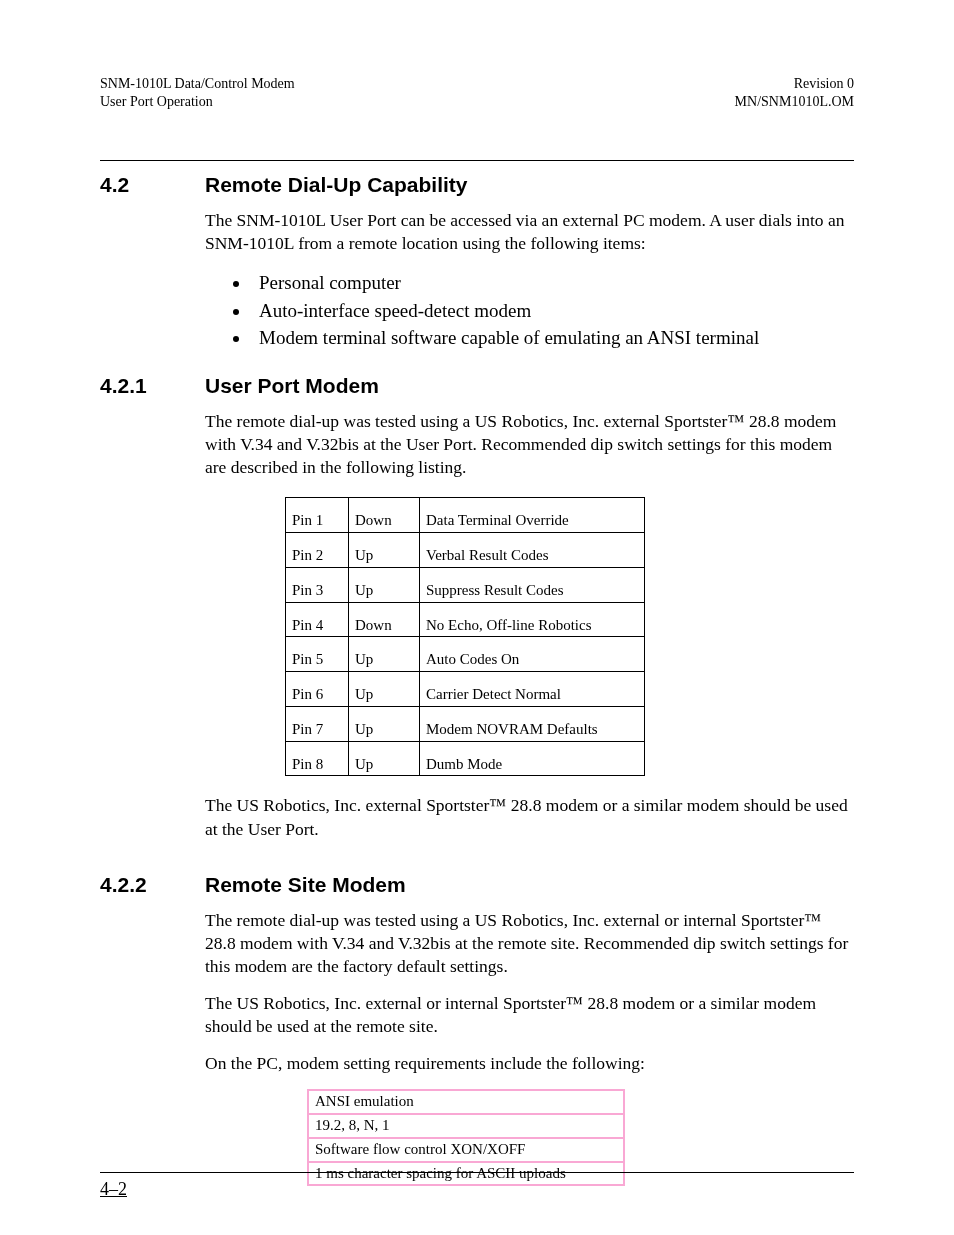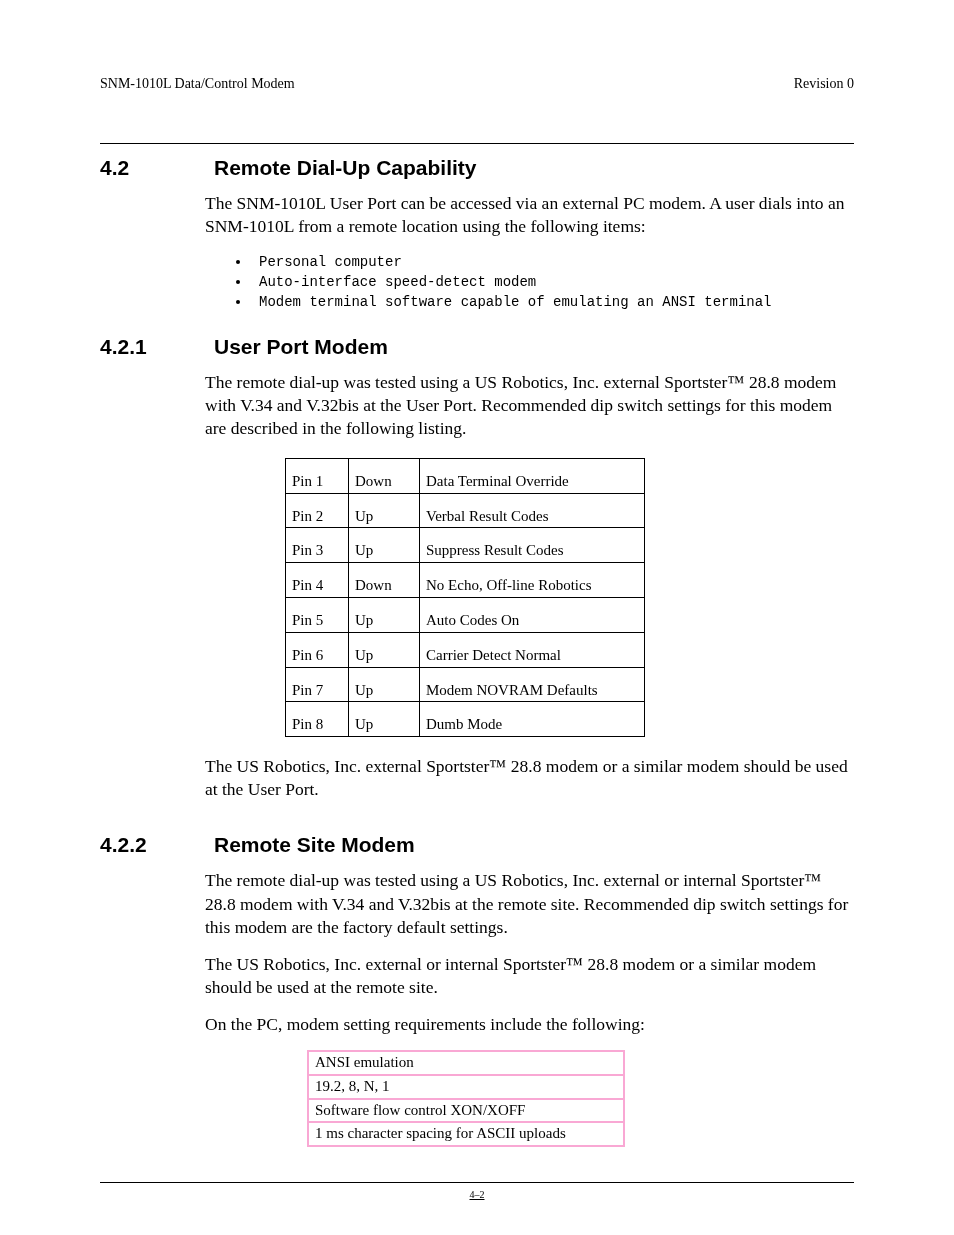--- a/index.html
+++ b/index.html
@@ -32,43 +32,41 @@
     border: none;
     border-top: 1.5px solid #000;
     margin: 0;
   }
   h2.section {
     font-family: Arial, Helvetica, sans-serif;
     font-weight: bold;
     font-size: 21px;
     margin: 0 0 12px 0;
     display: flex;
-    gap: 9px;
   }
   h2.section .num {
     width: 105px;
     flex: 0 0 105px;
   }
   .body-block {
     margin-left: 105px;
     font-size: 17.5px;
     line-height: 1.32;
   }
   .body-block p {
     margin: 0 0 14px 0;
   }
   ul.bullets {
     margin: 4px 0 22px 0;
     padding-left: 46px;
   }
   ul.bullets li {
-    font-size: 14px;
+    font-size: 19px;
     line-height: 1.45;
     padding-left: 8px;
-    font-family: Liberation Mono, monospace;
   }
   table.pin-table {
     border-collapse: collapse;
     margin: 18px 0 18px 80px;
     font-size: 15px;
   }
   table.pin-table td {
     border: 1px solid #000;
     padding: 13px 8px 1px 6px;
     vertical-align: top;
@@ -86,35 +84,38 @@
     padding: 1px 8px 1px 6px;
     width: 300px;
   }
   .footer {
     position: absolute;
     bottom: 44px;
     left: 100px;
     right: 100px;
   }
   .page-num {
-    text-align: center;
-    font-size: 10px;
+    font-size: 18px;
     margin-top: 6px;
     text-decoration: underline;
   }
   .spacer-sm { height: 18px; }
 </style>
 </head>
 <body>
 
 <div class="page">
 
   <div class="header-row">
     <div>SNM-1010L Data/Control Modem</div>
     <div>Revision 0</div>
+  </div>
+  <div class="header-row">
+    <div>User Port Operation</div>
+    <div>MN/SNM1010L.OM</div>
   </div>
 
   <hr class="hr-top">
 
   <h2 class="section">
     <span class="num">4.2</span>
     <span>Remote Dial-Up Capability</span>
   </h2>
   <div class="body-block">
     <p>The SNM-1010L User Port can be accessed via an external PC modem. A user dials into an SNM-1010L from a remote location using the following items:</p>

